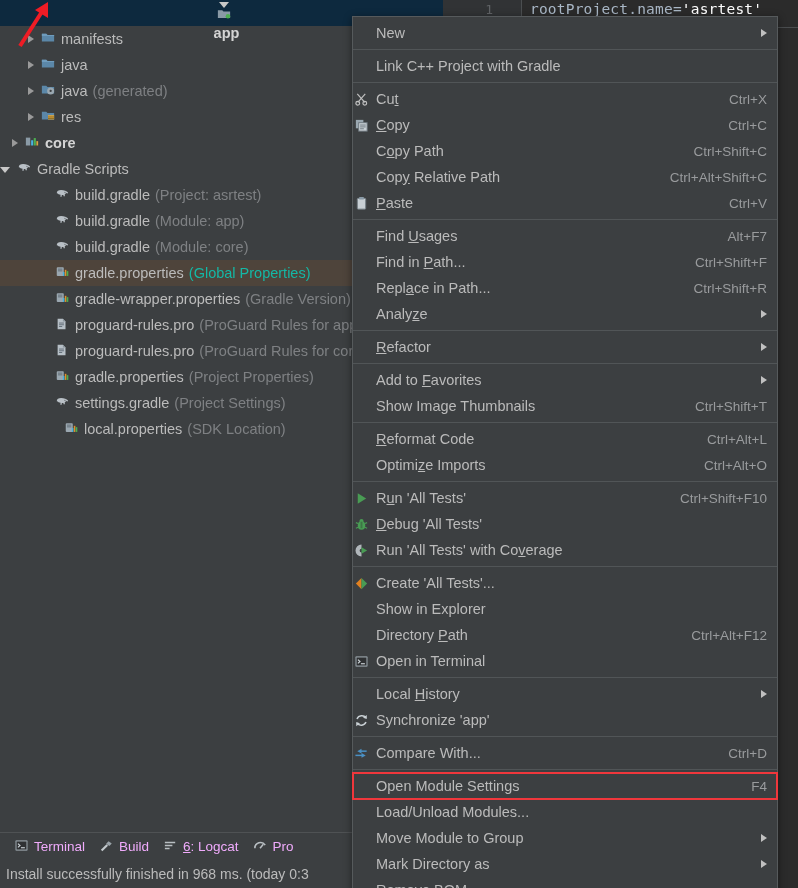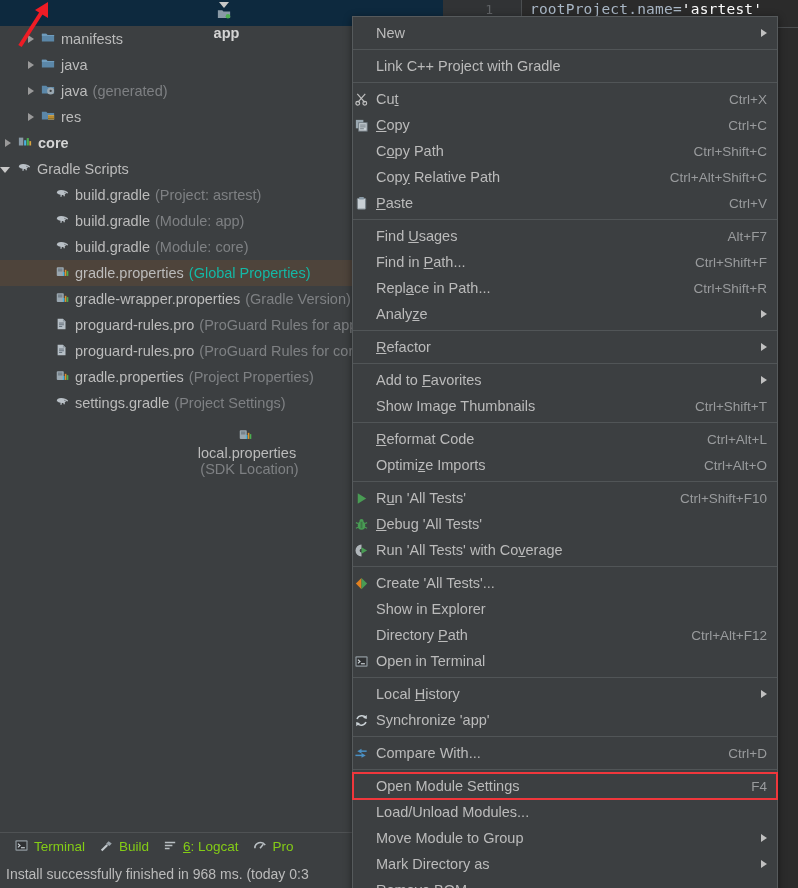--- a/index.html
+++ b/index.html
@@ -79,21 +79,21 @@
 
   
   .red-arrow { position: absolute; left: 8px; top: -2px; pointer-events: none; }
 
   
   .bottom-bar {
     position: absolute; left: 0; top: 832px; width: 443px; height: 28px;
     background: #3c3f41;
     border-top: 1px solid #4f5254;
     display: flex; align-items: center;
-    color: #84cc16; font-size: 13.5px;
+    color: #f0abfc; font-size: 13.5px;
   }
   .bottom-bar .bb-item { display: flex; align-items: center; margin-left: 14px; }
   .bottom-bar .bb-item .bi { margin-right: 5px; display: block; }
   .bottom-bar u { text-decoration: underline; }
 
   .status-bar {
     position: absolute; left: 0; top: 860px; width: 443px; height: 28px;
     background: #3c3f41;
     display: flex; align-items: center;
     color: #bbbbbb; font-size: 14px;
@@ -191,21 +191,21 @@
       <div class="tree-row" style="top: 104px; padding-left: 28px;">
         <span class="arrow"></span>
         <span class="ico"><svg width="16" height="14" viewBox="0 0 16 16">
             <path d="M1 3h5l1.4 1.6H15V12H1z" fill="#5b87a8"></path>
             <rect x="8" y="7" width="7" height="5" fill="#d9a441"></rect>
             <rect x="8" y="8.6" width="7" height="1" fill="#8a6a20"></rect>
             <rect x="8" y="10.4" width="7" height="1" fill="#8a6a20"></rect>
           </svg></span>
         <span class="lbl">res</span>
       </div>
-      <div class="tree-row" style="top: 130px; padding-left: 5px;">
+      <div class="tree-row" style="top: 130px; padding-left: 12px;">
         <span class="arrow"></span>
         <span class="ico"><svg width="16" height="14" viewBox="0 0 16 16">
             <rect x="1" y="3" width="5" height="9" fill="#8a9aa6"></rect>
             <rect x="7" y="6" width="2.4" height="6" fill="#49b2e0"></rect>
             <rect x="10" y="3.5" width="2.4" height="8.5" fill="#4caf50"></rect>
             <rect x="13" y="7" width="2" height="5" fill="#d9a441"></rect>
           </svg></span>
         <span class="lbl bold">core</span>
       </div>
       <div class="tree-row" style="top: 156px;  text-align: right;">
@@ -308,21 +308,21 @@
       </div>
       <div class="tree-row" style="top: 390px; padding-left: 42px;">
         <span class="arrow none"></span>
         <span class="ico"><svg width="16" height="14" viewBox="0 0 16 16">
             <path d="M2 7c0-2.2 2-3.6 5-3.6 3.4 0 6.6 1.3 7.6 2.6.5.6.2 1.3-.6 1.3-.5 0-.9-.2-1.3-.6-.2.9-.8 1.6-1.6 2l.2 2h-1.5l-.2-1.6c-.6.1-1.2.1-1.8 0L7.6 11H6.1l.3-2.1C4.6 8.4 3.4 7.8 2.6 7z" fill="#b9c0c6"></path>
             <circle cx="11.4" cy="6" r=".6" fill="#3c3f41"></circle>
           </svg></span>
         <span class="lbl">settings.gradle</span>
         <span class="sub">(Project Settings)</span>
       </div>
-      <div class="tree-row" style="top: 428px; padding-left: 51px; flex-direction: column;">
+      <div class="tree-row" style="top: 416px; padding-left: 51px;">
         <span class="arrow none"></span>
         <span class="ico"><svg width="16" height="14" viewBox="0 0 16 16">
             <rect x="2" y="2.5" width="8" height="10" rx="1" fill="#9aa7b0"></rect>
             <rect x="3.4" y="4.2" width="5" height="1" fill="#5c6872"></rect>
             <rect x="3.4" y="6.2" width="5" height="1" fill="#5c6872"></rect>
             <rect x="9" y="8" width="1.8" height="4.5" fill="#49b2e0"></rect>
             <rect x="11.2" y="5.5" width="1.8" height="7" fill="#e0902b"></rect>
             <rect x="13.4" y="7" width="1.8" height="5.5" fill="#4caf50"></rect>
           </svg></span>
         <span class="lbl">local.properties</span>

